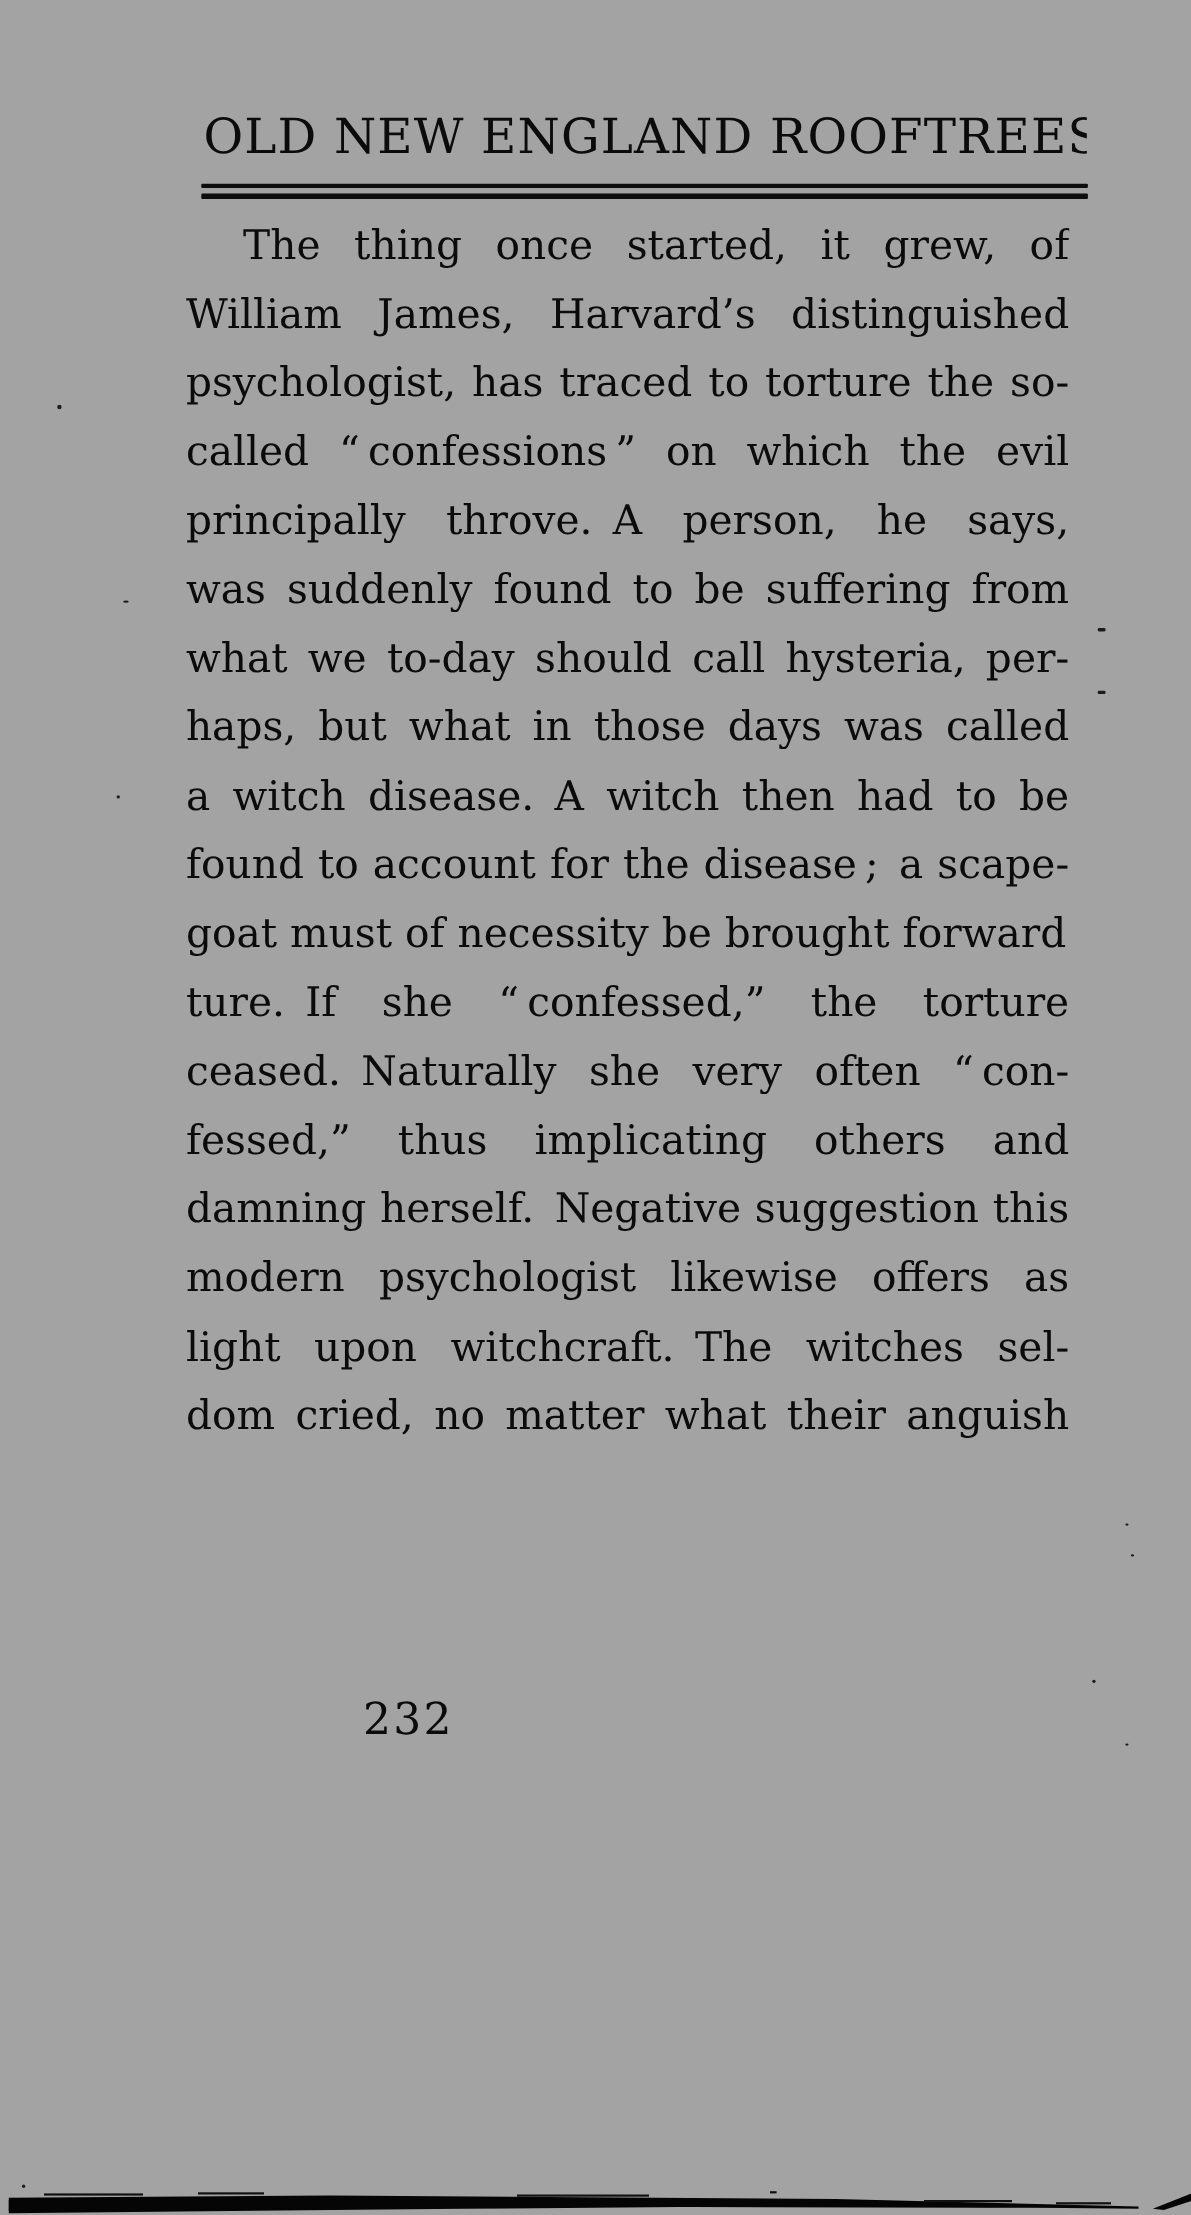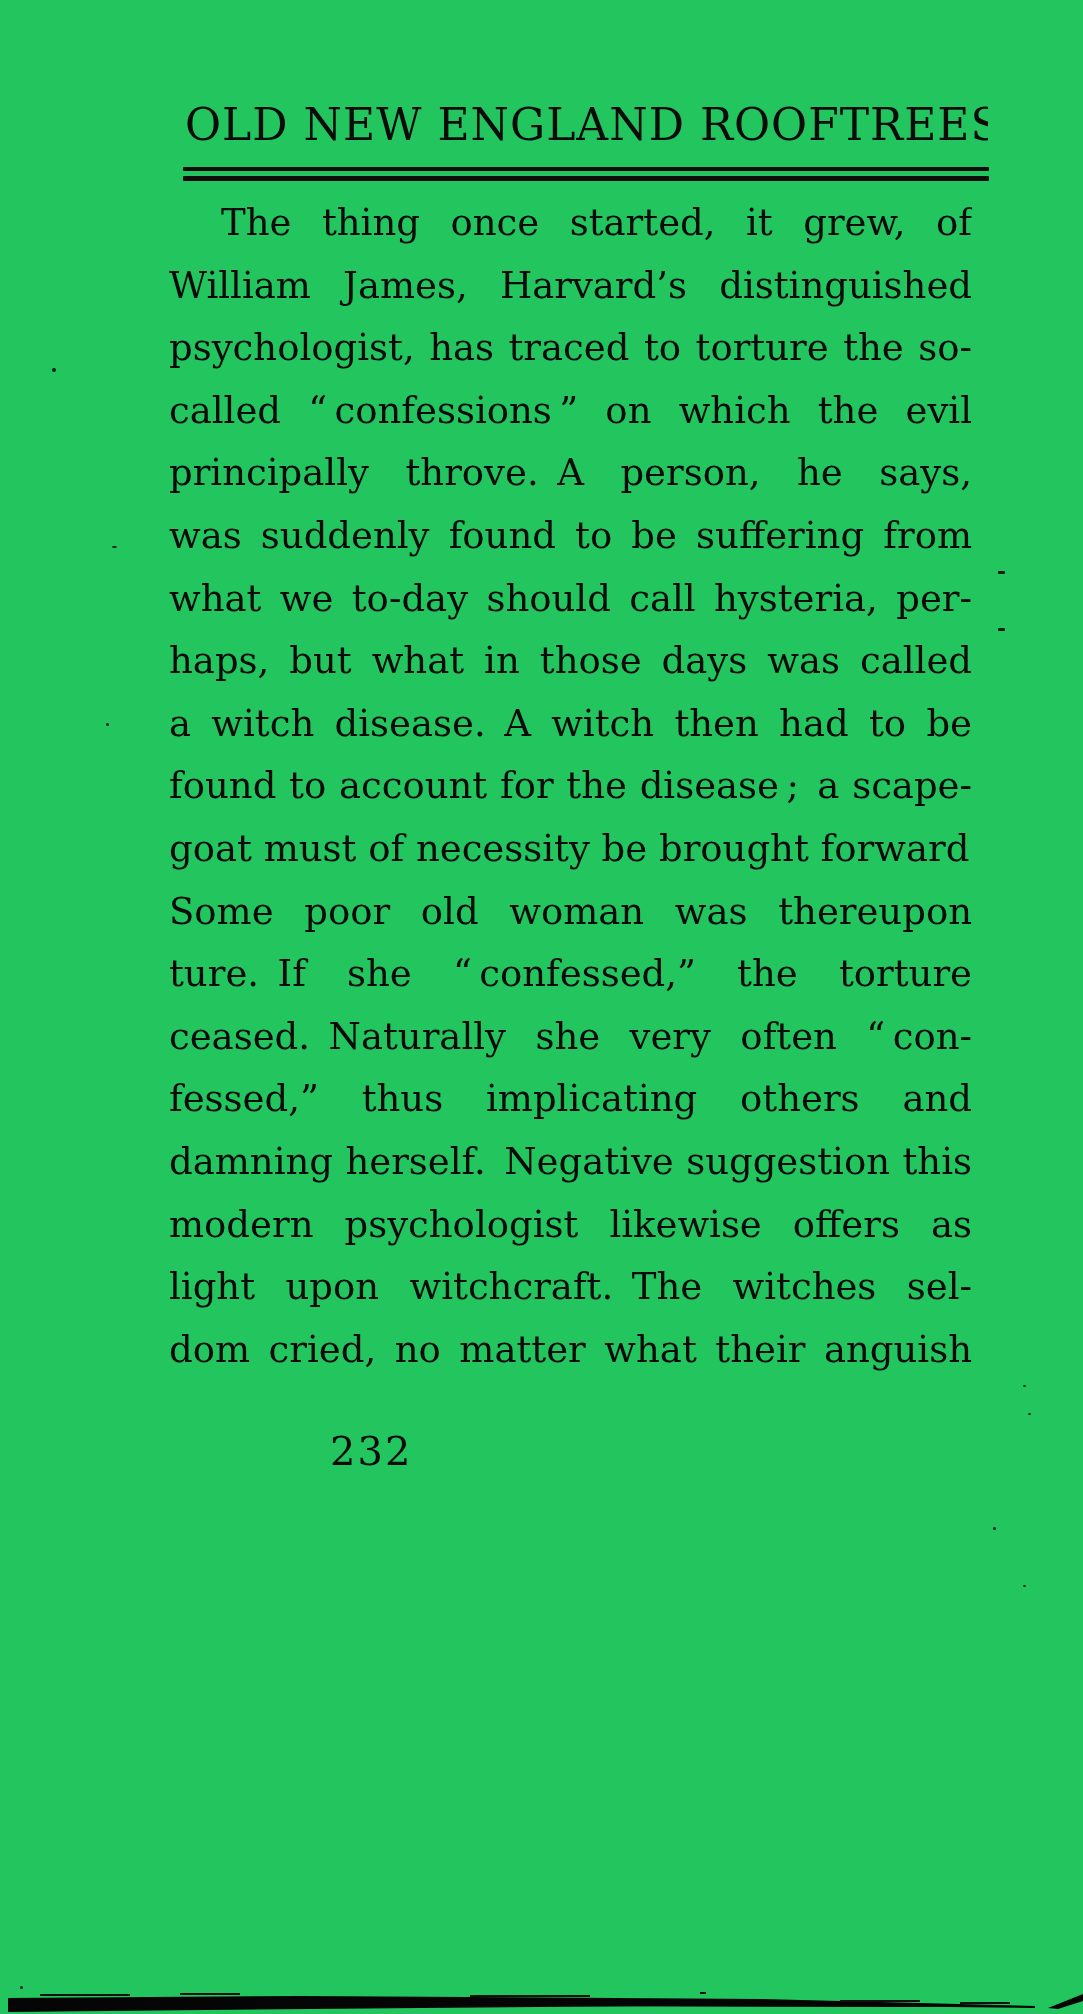--- a/index.html
+++ b/index.html
@@ -4,21 +4,21 @@
 <style>
   html, body {
     margin: 0;
     padding: 0;
     background: #e8e8e8;
   }
   .page {
     position: relative;
     width: 1083px;
     height: 2014px;
-    background: #22c55e;
+    background: #a3a3a3;
     overflow: hidden;
     font-family: "DejaVu Serif", serif;
     color: #0b0b0b;
   }
   .running-head {
     position: absolute;
     left: 185px;
     top: 101px;
     width: 803px;
     font-size: 44px;
@@ -53,21 +53,21 @@
     overflow: hidden;
     white-space: nowrap;
   }
   .line.indent {
     padding-left: 52px;
     width: 751px;
   }
   .page-number {
     position: absolute;
     left: 330px;
-    top: 1429px;
+    top: 1541px;
     font-size: 40px;
     line-height: 44px;
     letter-spacing: 2px;
   }
   .speck {
     position: absolute;
     background: #1c1c1c;
     border-radius: 50%;
   }
   .scan-edge {
@@ -93,21 +93,20 @@
     <div class="line">William James, Harvard’s distinguished</div>
     <div class="line">psychologist, has traced to torture the so-</div>
     <div class="line">called “ confessions ” on which the evil</div>
     <div class="line">principally throve. A person, he says,</div>
     <div class="line">was suddenly found to be suffering from</div>
     <div class="line">what we to-day should call hysteria, per-</div>
     <div class="line">haps, but what in those days was called</div>
     <div class="line">a witch disease. A witch then had to be</div>
     <div class="line">found to account for the disease ; a scape-</div>
     <div class="line">goat must of necessity be brought forward.</div>
-    <div class="line">Some poor old woman was thereupon</div>
     <div class="line">ture. If she “ confessed,” the torture</div>
     <div class="line">ceased. Naturally she very often “ con-</div>
     <div class="line">fessed,” thus implicating others and</div>
     <div class="line">damning herself. Negative suggestion this</div>
     <div class="line">modern psychologist likewise offers as</div>
     <div class="line">light upon witchcraft. The witches sel-</div>
     <div class="line">dom cried, no matter what their anguish</div>
   </div>
 
   <div class="page-number">232</div>

